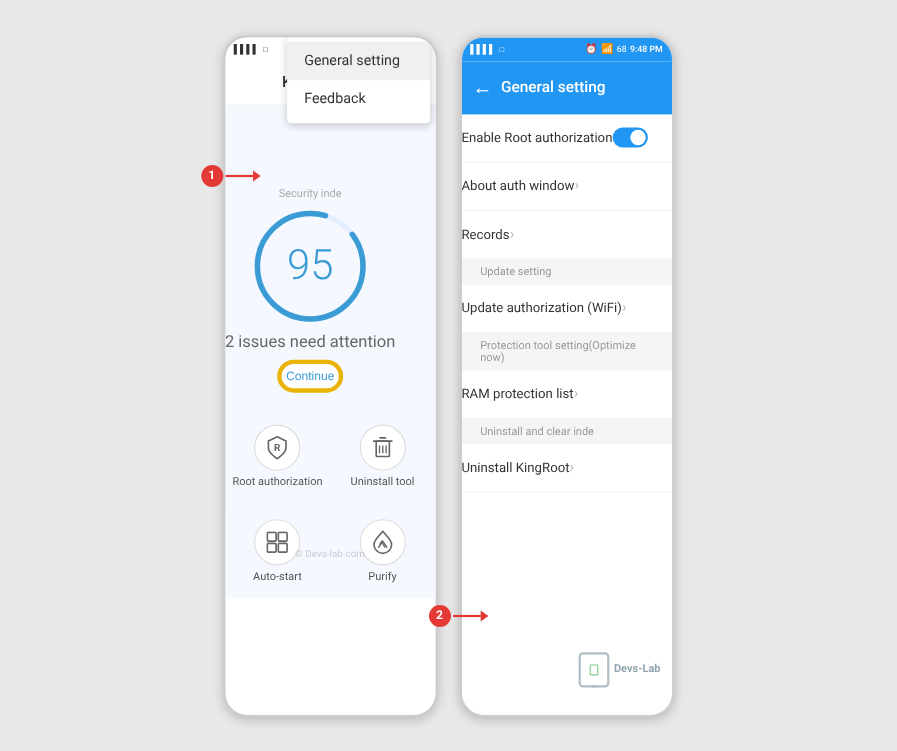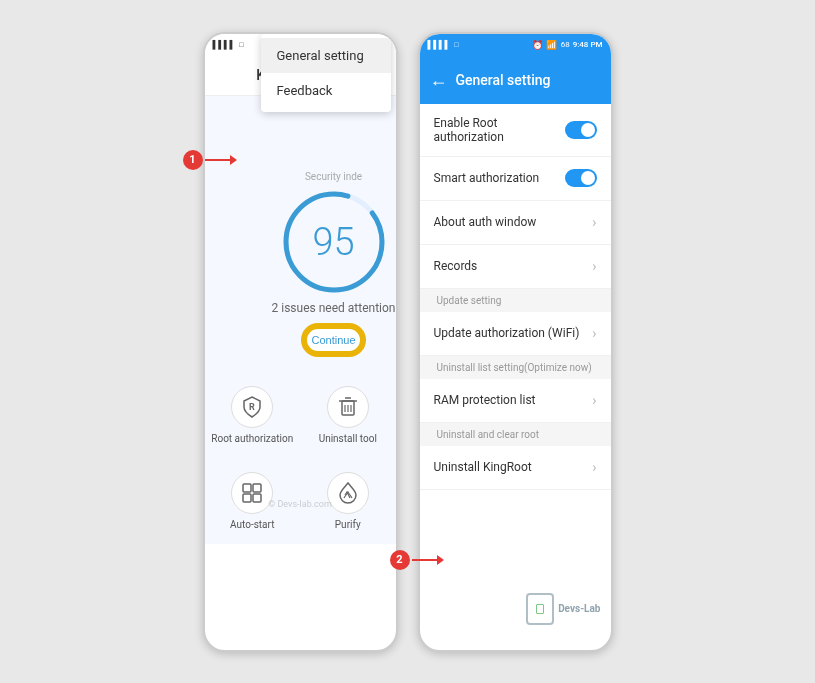--- a/index.html
+++ b/index.html
@@ -75,21 +75,21 @@
       gap: 10px;
       align-items: center;
     }
 
     
     .phone-content {
       flex: 1;
       background: #f5f8ff;
       display: flex;
       flex-direction: column;
-      align-items: flex-end;
+      align-items: flex-start;
       padding-top: 10px;
       position: relative;
     }
 
     
     .dropdown-menu {
       position: absolute;
       top: 0;
       right: 5px;
       background: white;
@@ -141,28 +141,28 @@
       position: absolute;
       top: 50%;
       left: 50%;
       transform: translate(-50%, -50%);
       font-size: 38px;
       font-weight: 300;
       color: #3a9bd5;
     }
 
     .issues-text {
-      font-size: 12px;
+      font-size: 15px;
       color: #666;
       margin-top: 4px;
     }
 
     .continue-btn {
       margin-top: 8px;
-      border: 6px solid #eab308;
+      border: 4px solid #eab308;
       color: #3a9bd5;
       background: white;
       border-radius: 20px;
       padding: 5px 4px;
       font-size: 11px;
       cursor: pointer;
     }
 
     
     .icons-grid {
@@ -223,22 +223,22 @@
 
     .settings-header-title {
       font-size: 14px;
       color: white;
       font-weight: 500;
     }
 
     .settings-item {
       display: flex;
       align-items: center;
-      justify-content: space-between;
-      padding: 12px 14px;
+      justify-content: flex-start;
+      padding: 12px 0;
       border-bottom: 1px solid #f0f0f0;
       min-height: 44px;
     }
 
     .settings-item-text {
       font-size: 12px;
       color: #333;
     }
 
     .settings-section-label {
@@ -489,48 +489,44 @@
         <span class="settings-header-title">General setting</span>
       </div>
 
       <div class="settings-phone-content">
 
         <div class="settings-item">
           <span class="settings-item-text">Enable Root authorization</span>
           <div class="toggle-on"></div>
         </div>
 
-        <div class="settings-item">
-          <span class="settings-item-text">Smart authorization</span>
-          <div class="toggle-on"></div>
-        </div>
 
         <div class="settings-item">
           <span class="settings-item-text">About auth window</span>
           <span class="chevron">›</span>
         </div>
 
         <div class="settings-item">
           <span class="settings-item-text">Records</span>
           <span class="chevron">›</span>
         </div>
 
         <div class="settings-section-label">Update setting</div>
         <div class="settings-item">
           <span class="settings-item-text">Update authorization (WiFi)</span>
           <span class="chevron">›</span>
         </div>
 
-        <div class="settings-section-label">Uninstall list setting(Optimize now)</div>
+        <div class="settings-section-label">Protection tool setting(Optimize now)</div>
         <div class="settings-item">
           <span class="settings-item-text">RAM protection list</span>
           <span class="chevron">›</span>
         </div>
 
-        <div class="settings-section-label">Uninstall and clear root</div>
+        <div class="settings-section-label">Uninstall and clear inde</div>
         <div class="settings-item">
           <span class="settings-item-text">Uninstall KingRoot</span>
           <span class="chevron">›</span>
         </div>
 
         <div style="position:absolute; bottom:25px; right:10px; text-align:right;">
           <div style="display:flex; align-items:center; gap:4px; justify-content:flex-end;text-align:right;">
             <div style="width:28px; height:32px; border:2px solid #b0bec5; border-radius:4px; display:flex; align-items:center; justify-content:center; position:relative;">
               <div style="width:8px; height:10px; border:1.5px solid #81c784; border-radius:1px;"></div>
               <div style="position:absolute; bottom:-2px; width:6px; height:2px; background:#b0bec5; border-radius:1px;"></div>

